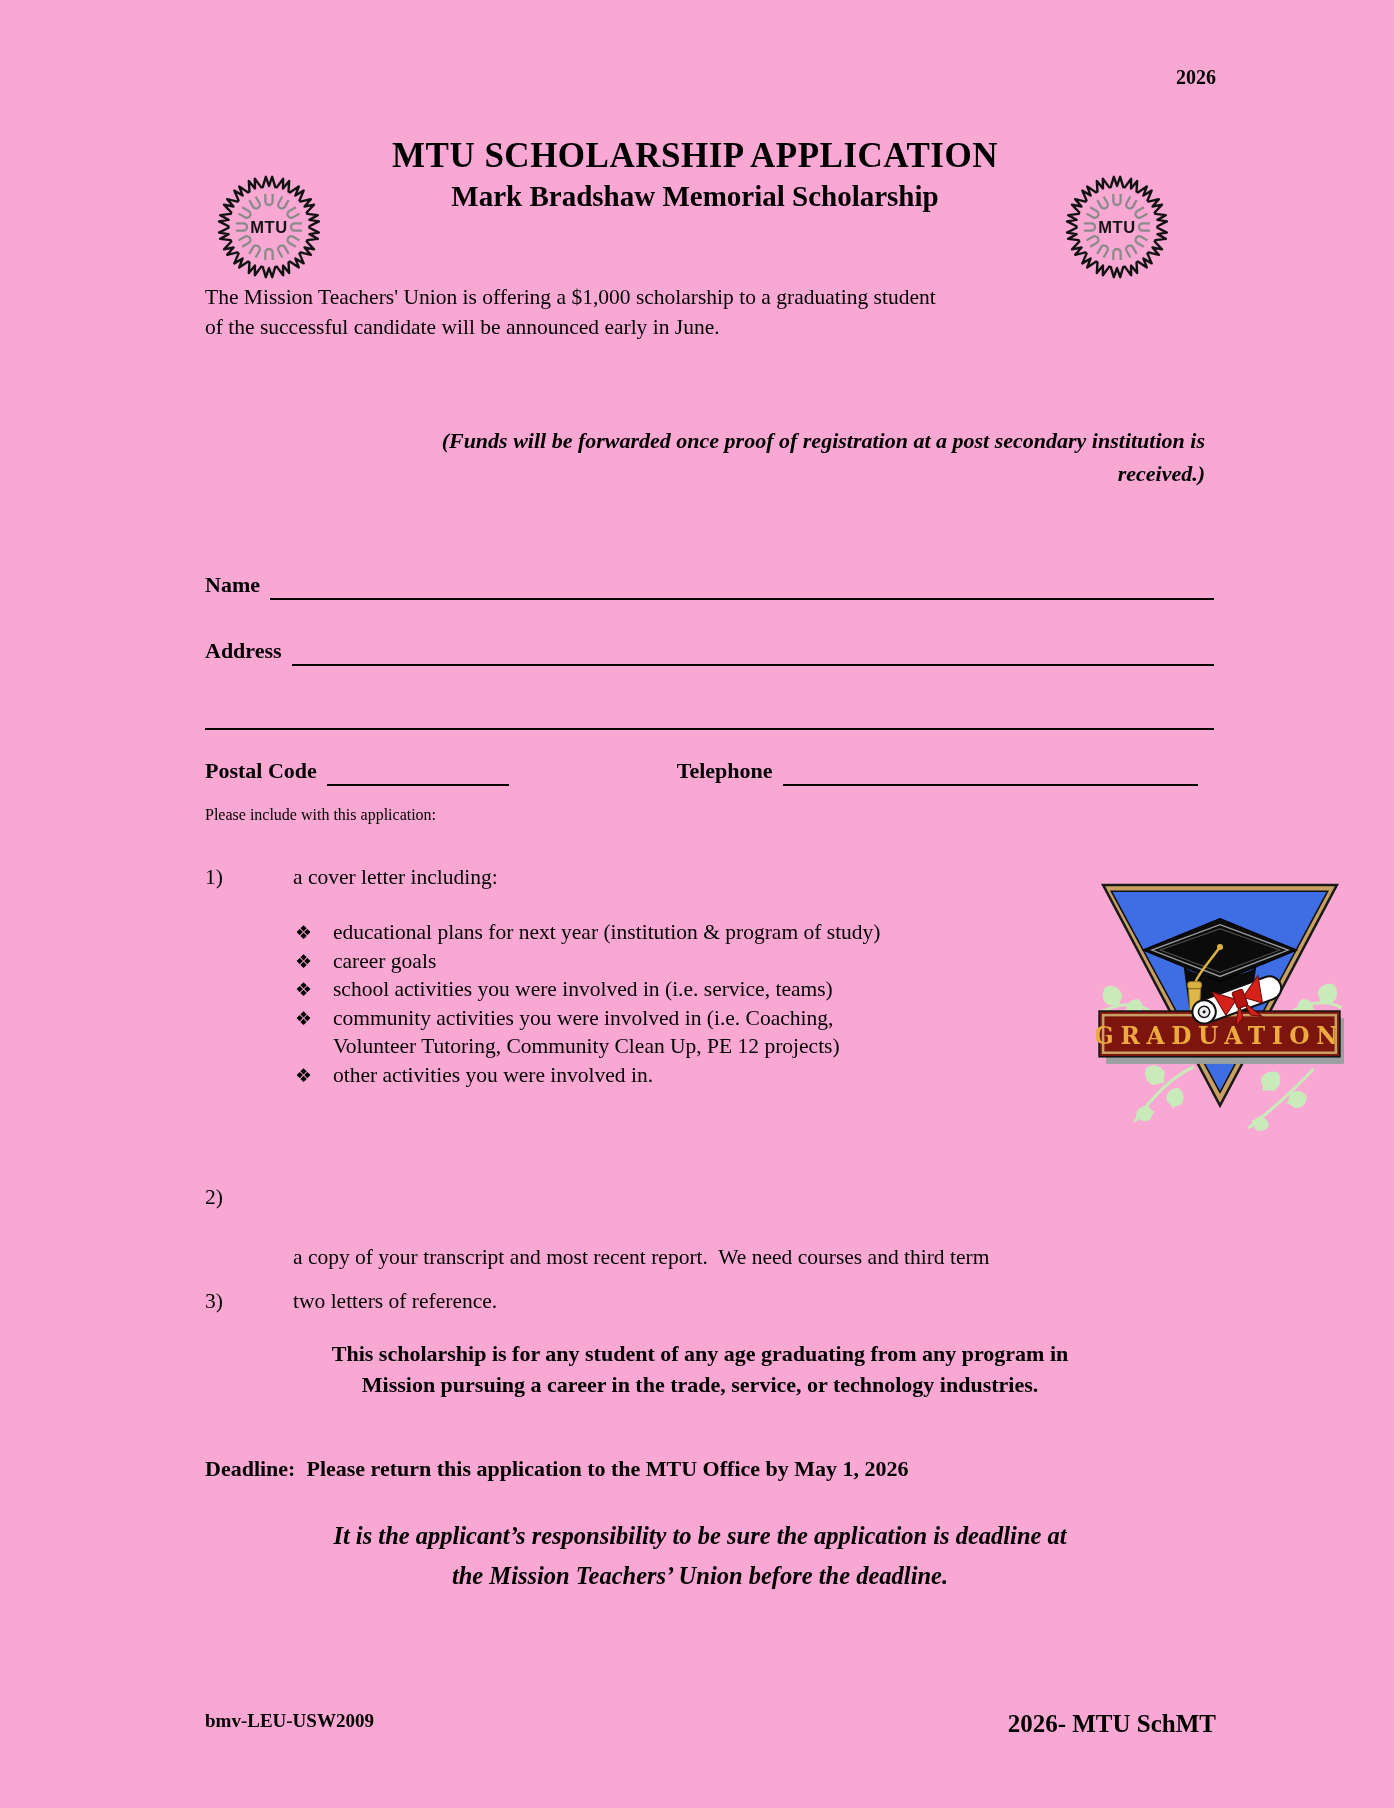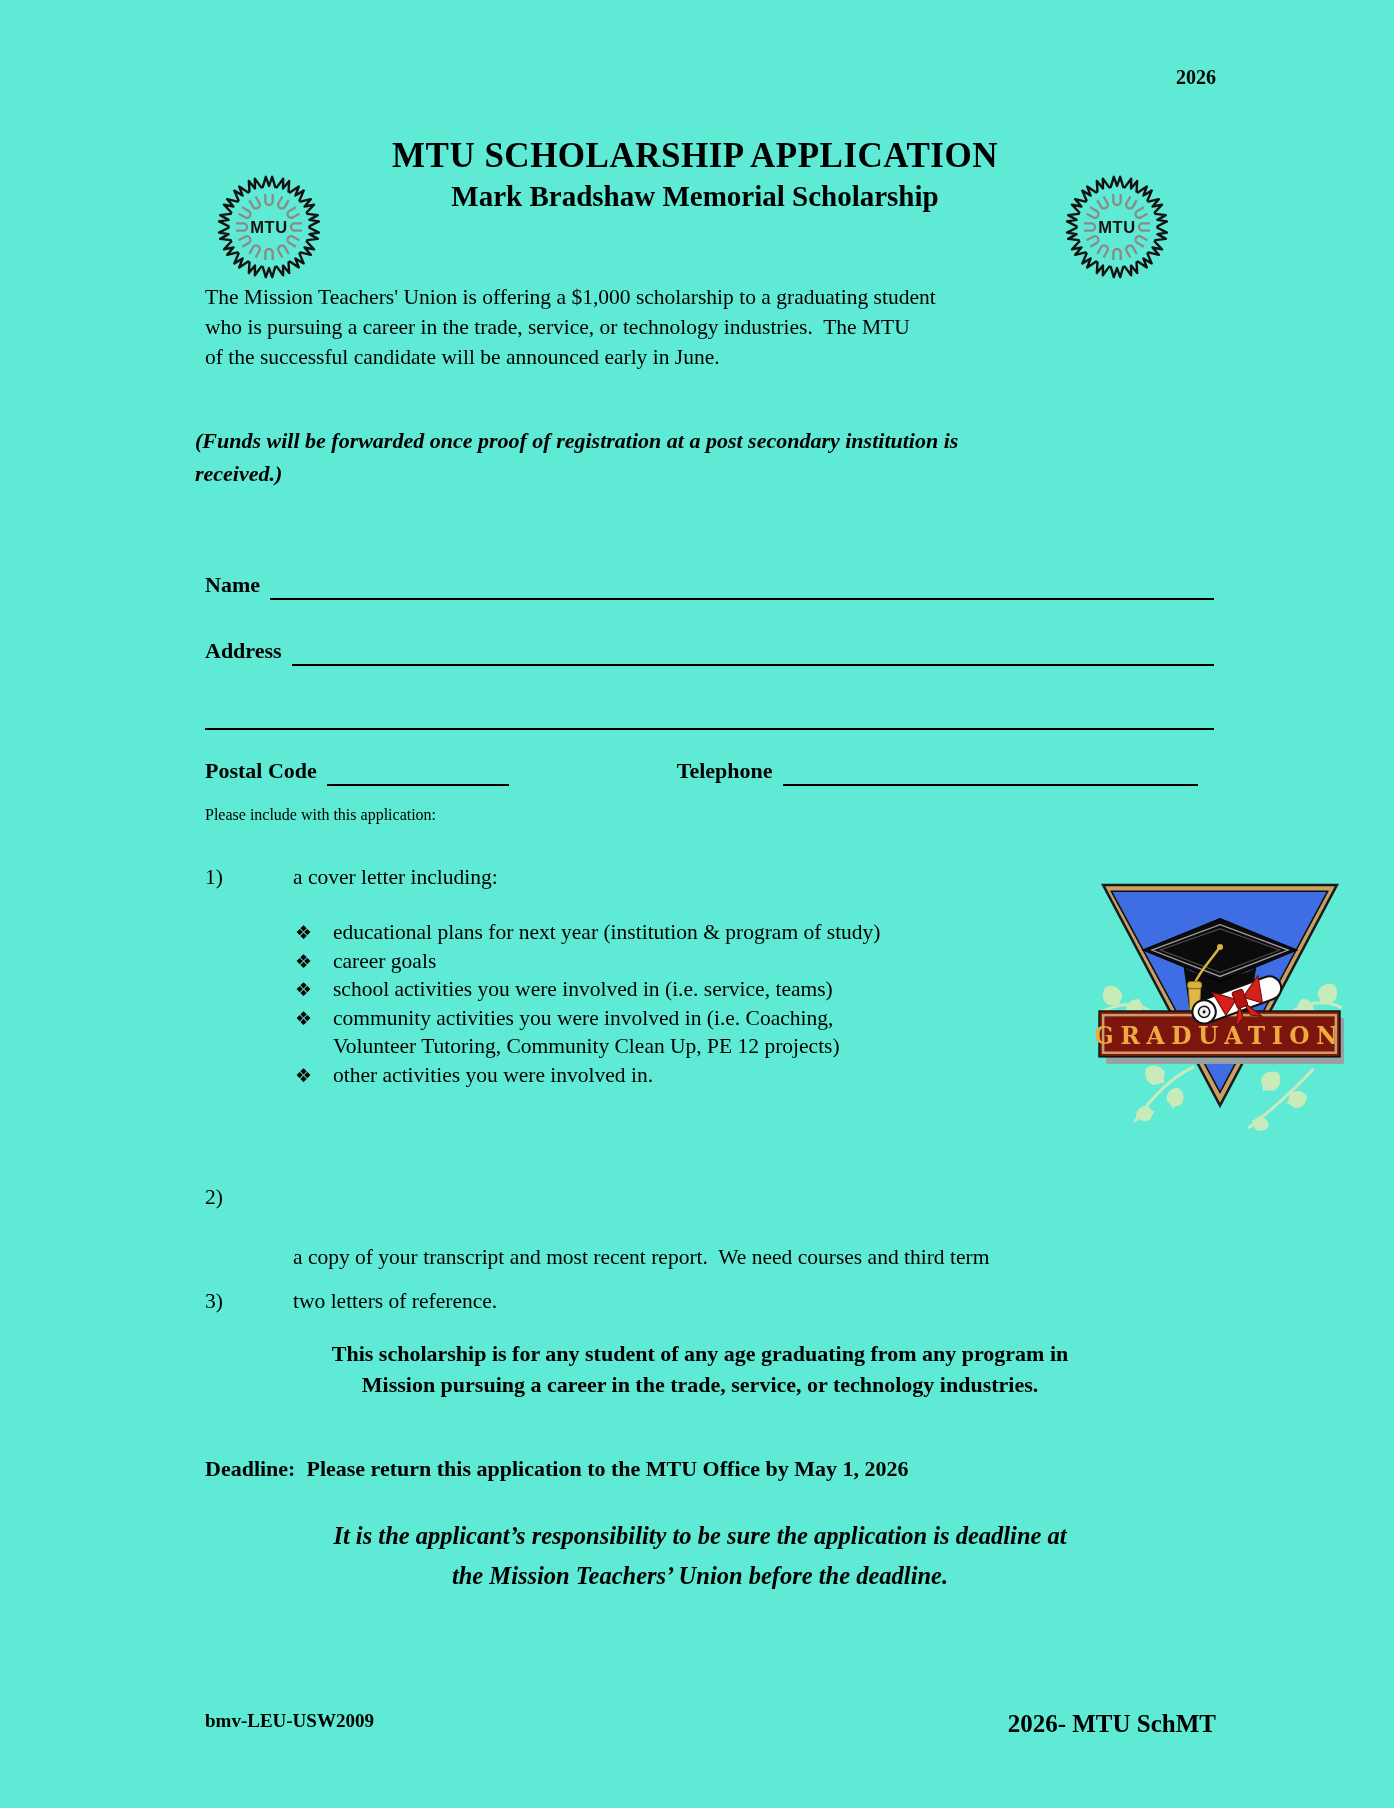--- a/index.html
+++ b/index.html
@@ -1,28 +1,28 @@
 <!DOCTYPE html>
 <html><head>
 <meta charset="utf-8">
 <style>
   html,body{margin:0;padding:0;background:#888;}
-  .page{position:relative;width:1394px;height:1808px;background:#5eead4;
+  .page{position:relative;width:1394px;height:1808px;background:#f9a8d4;
         font-family:"Liberation Serif","DejaVu Serif",serif;color:#000;overflow:hidden;margin:0 auto;}
   .abs{position:absolute;}
   .year{top:66px;right:178px;font-size:20px;font-weight:bold;}
   .mtu-logo{width:114px;height:114px;}
   .mtu-left{left:212px;top:170px;}
   .mtu-right{left:1060px;top:170px;}
   .titles{left:195px;top:136px;width:1000px;text-align:center;}
   .titles h1{margin:0;font-size:35px;font-weight:bold;letter-spacing:.5px;}
   .titles h2{margin:4px 0 0 0;font-size:29px;font-weight:bold;}
   .intro{left:205px;top:282px;width:1010px;font-size:21.5px;line-height:30px;}
   .intro div{white-space:pre;}
-  .funds{left:195px;top:424px;width:1010px;text-align:left;font-size:22px;
+  .funds{left:195px;top:424px;width:1010px;text-align:right;font-size:22px;
          font-weight:bold;font-style:italic;line-height:33px;}
   .funds div{white-space:pre;}
   .frow{left:205px;width:1009px;display:flex;align-items:flex-end;height:34px;}
   .frow .lbl{font-size:22px;font-weight:bold;line-height:30px;white-space:pre;}
   .fill{border-bottom:2px solid #000;height:30px;}
   .grow{flex:1;margin-left:10px;}
   .name-row{top:566px;}
   .addr-row{top:632px;}
   .solo-line{left:205px;top:690px;width:1009px;height:38px;border-bottom:2px solid #000;}
   .pc-row{top:752px;}
@@ -109,21 +109,20 @@
     <h1>MTU SCHOLARSHIP APPLICATION</h1>
     <h2>Mark Bradshaw Memorial Scholarship</h2>
   </div>
 
   <svg class="abs mtu-logo mtu-right" viewBox="0 0 100 100">
     <use href="#mtu-logo-symbol"></use>
   </svg>
 
   <div class="abs intro">
     <div>The Mission Teachers' Union is offering a $1,000 scholarship to a graduating student</div>
-    <div>who is pursuing a career in the trade, service, or technology industries.  The MTU</div>
     <div>of the successful candidate will be announced early in June.</div>
   </div>
 
   <div class="abs funds">
     <div>(Funds will be forwarded once proof of registration at a post secondary institution is</div>
     <div>received.)</div>
   </div>
 
   <div class="abs frow name-row">
     <span class="lbl">Name</span>

